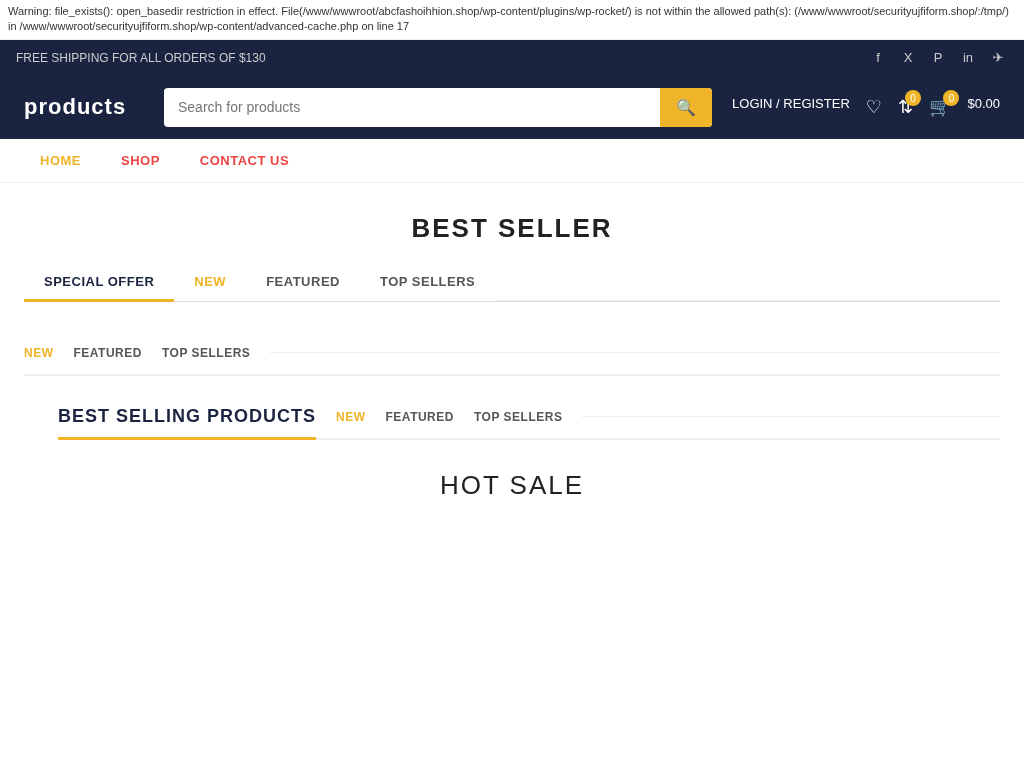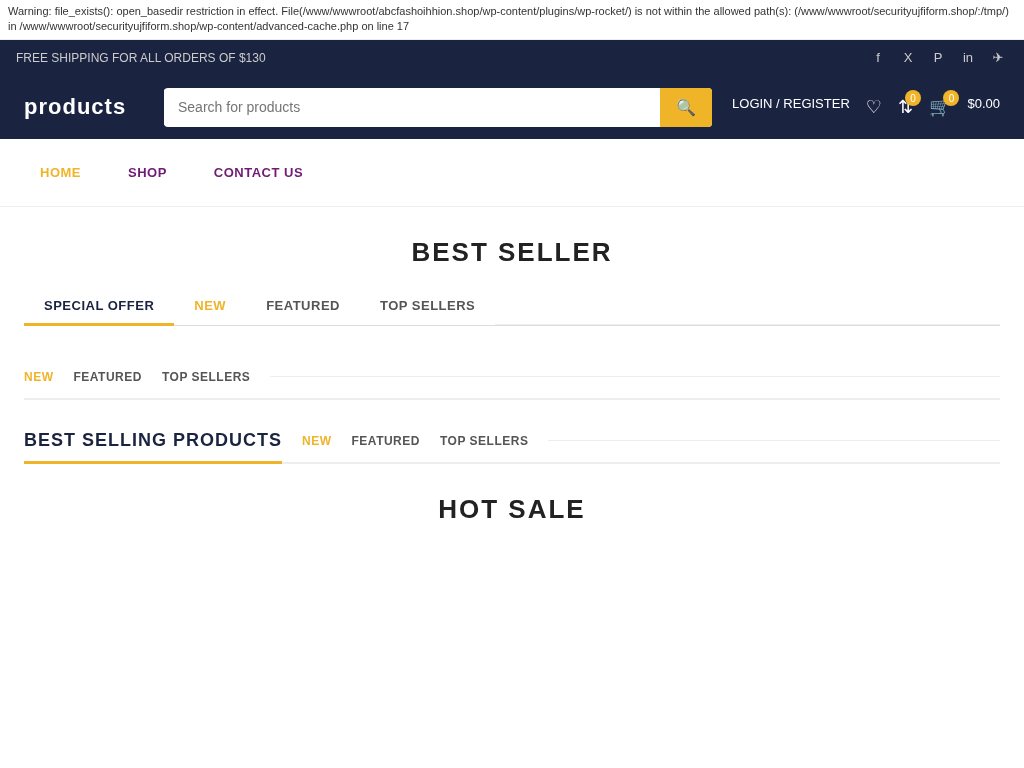--- a/index.html
+++ b/index.html
@@ -117,29 +117,29 @@
     }
     .cart-total {
       color: #fff;
       font-size: 13px;
       white-space: nowrap;
     }
 
     
     .nav {
       border-bottom: 1px solid #eee;
-      padding: 12px 24px;
-      display: flex;
-      gap: 15px;
+      padding: 0 24px;
+      display: flex;
+      gap: 8px;
     }
     .nav-item {
       padding: 14px 16px;
       font-size: 13px;
       font-weight: 600;
-      color: #701a75;
+      color: #ef4444;
       cursor: pointer;
       text-decoration: none;
       text-transform: uppercase;
       letter-spacing: 0.5px;
     }
     .nav-item.active {
       color: #f0b429;
     }
 
     
@@ -217,21 +217,21 @@
       padding: 4px 0;
     }
     .section-tab.highlight {
       color: #f0b429;
     }
 
     
     .hot-sale-title {
       text-align: center;
       font-size: 26px;
-      font-weight: 700;
+      font-weight: 400;
       letter-spacing: 2px;
       color: #222;
       text-transform: uppercase;
     }
 
     .divider-line {
       flex: 1;
       height: 1px;
       background: #eee;
     }
@@ -299,21 +299,21 @@
 
   <div class="product-section" style="margin-top: 40px;">
     <div class="product-section-header">
       <span class="section-tab highlight">NEW</span>
       <span class="section-tab">FEATURED</span>
       <span class="section-tab">TOP SELLERS</span>
       <div class="divider-line"></div>
     </div>
   </div>
 
-  <div class="product-section" style="margin-top: 20px;">
+  <div class="product-section" style="margin-top: 20px; margin-left: 34px;">
     <div class="product-section-header">
       <span class="product-section-title">BEST SELLING PRODUCTS</span>
       <span class="section-tab highlight">NEW</span>
       <span class="section-tab">FEATURED</span>
       <span class="section-tab">TOP SELLERS</span>
       <div class="divider-line"></div>
     </div>
   </div>
 
   <div class="product-section">

